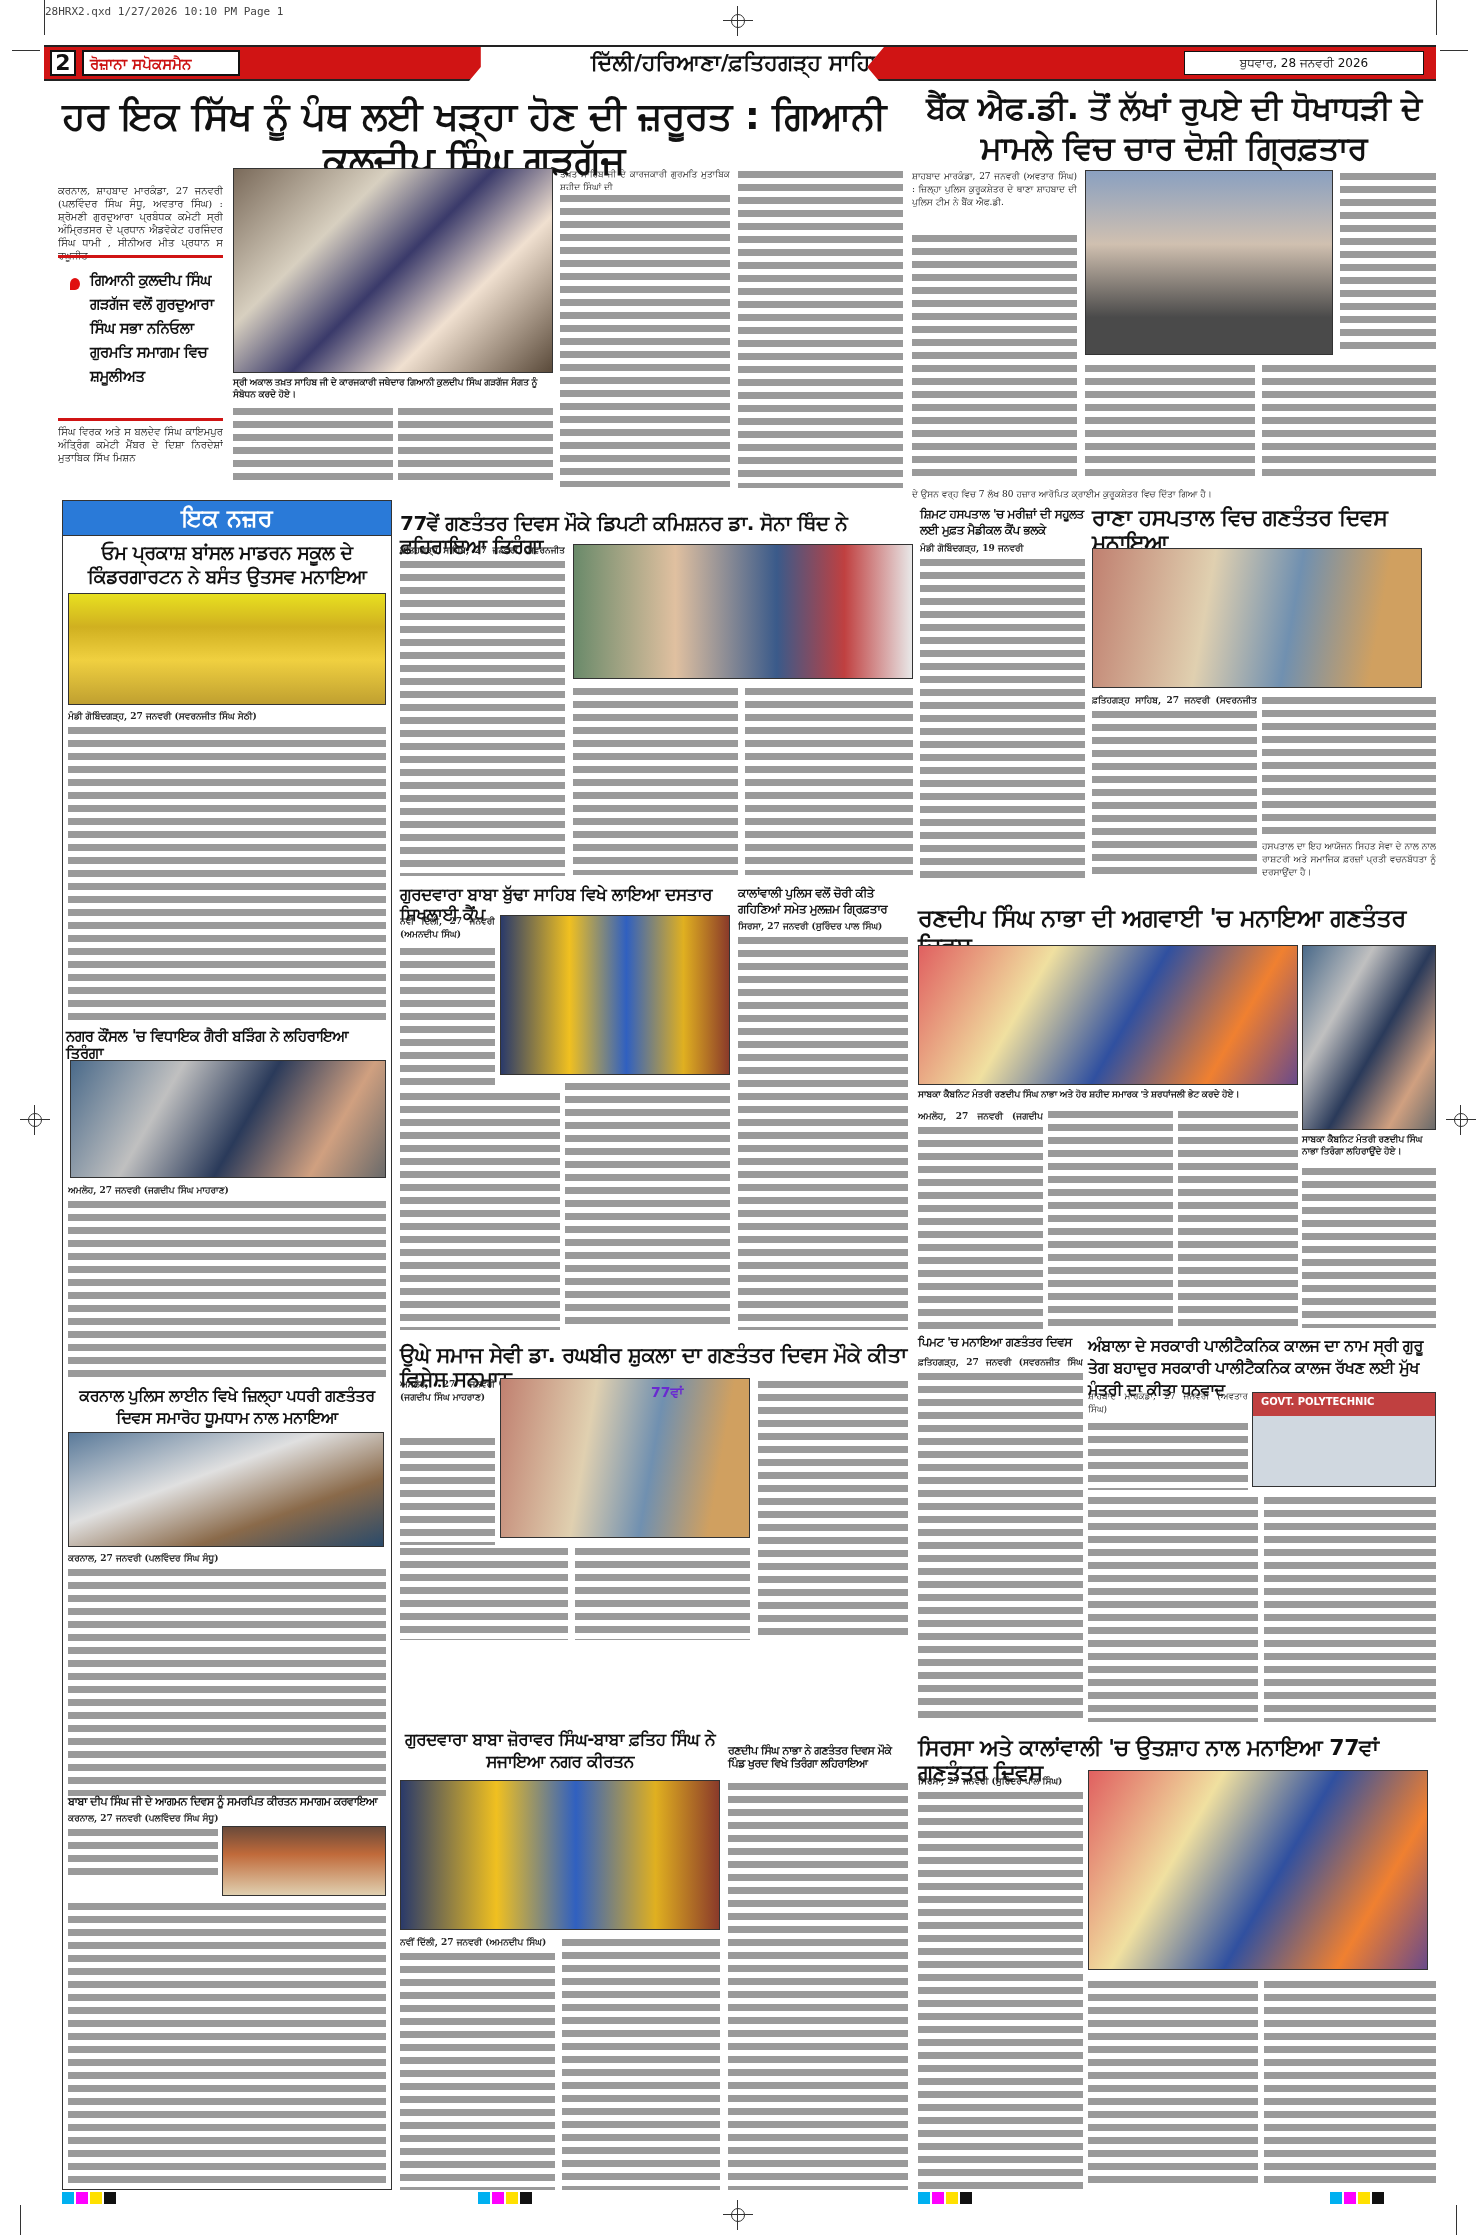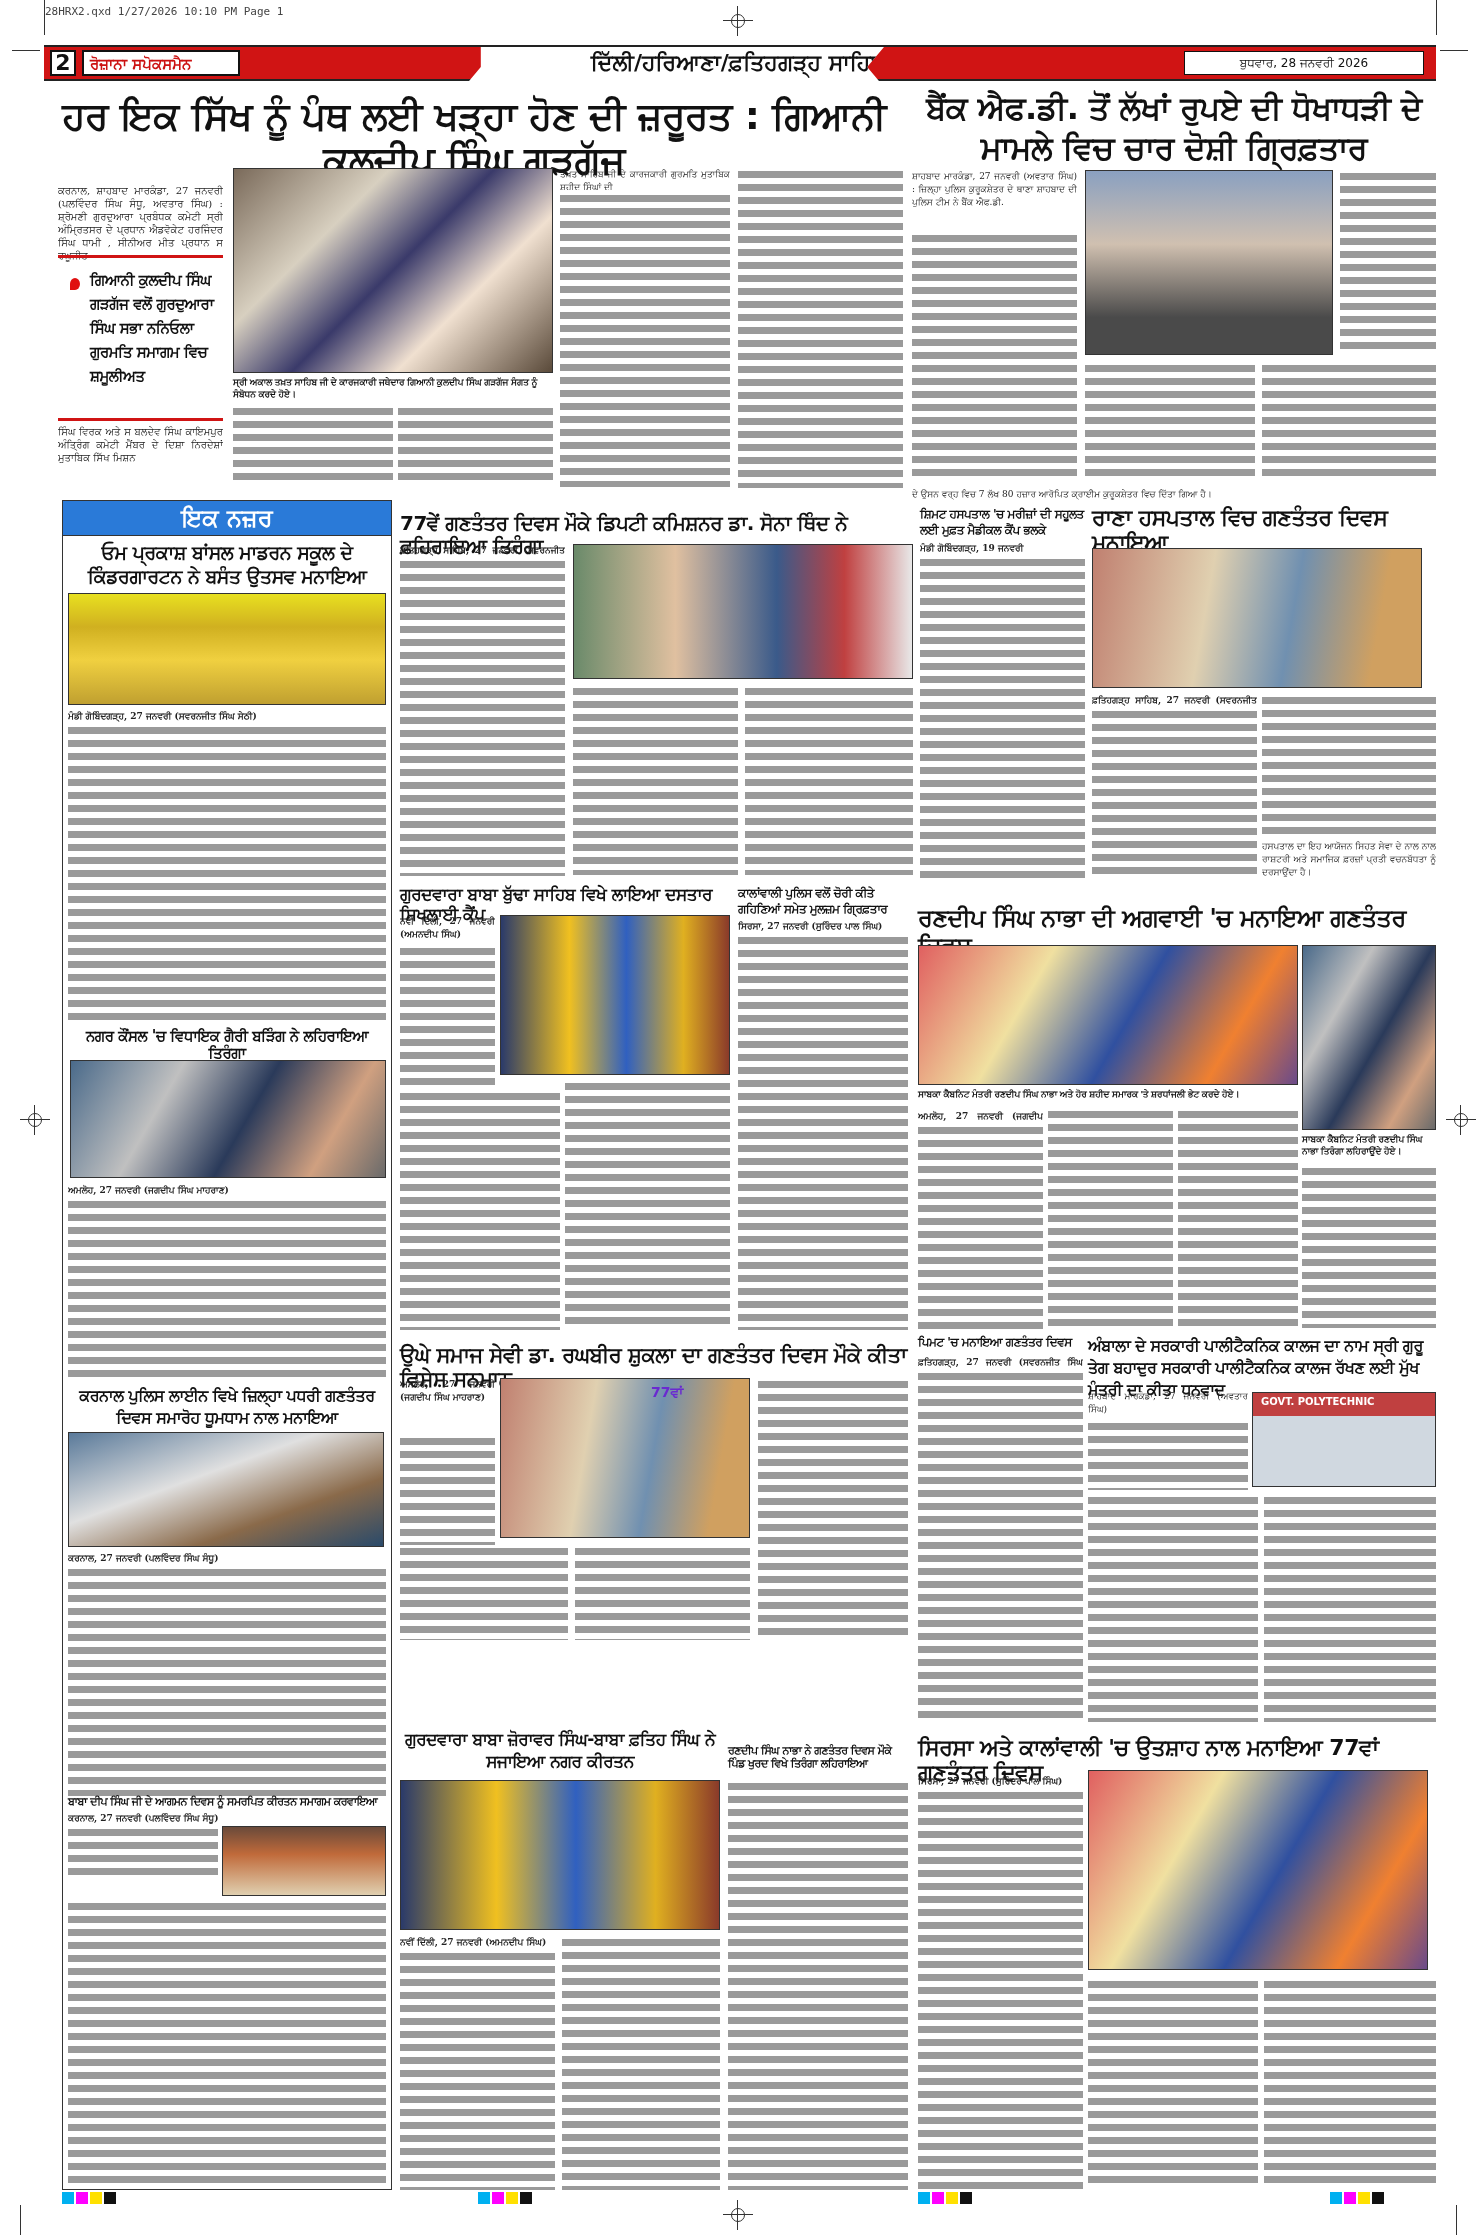--- a/index.html
+++ b/index.html
@@ -111,21 +111,21 @@
 
 <div class="abs box" style="left:62px;top:500px;width:330px;height:1690px">
   <div class="ikbar">ਇਕ ਨਜ਼ਰ</div>
 </div>
 <div class="abs hl" style="left:66px;top:540px;width:322px;font-size:19px;text-align:center;line-height:24px">ਓਮ ਪ੍ਰਕਾਸ਼ ਬਾਂਸਲ ਮਾਡਰਨ ਸਕੂਲ ਦੇ ਕਿੰਡਰਗਾਰਟਨ ਨੇ ਬਸੰਤ ਉਤਸਵ ਮਨਾਇਆ</div>
 <div class="abs photo ph2" style="left:68px;top:593px;width:318px;height:112px"></div>
 <div class="abs body" style="left:68px;top:710px;width:318px;height:14px;font-weight:bold">ਮੰਡੀ ਗੋਬਿੰਦਗੜ੍ਹ, 27 ਜਨਵਰੀ (ਸਵਰਨਜੀਤ ਸਿੰਘ ਸੇਠੀ)</div>
 <div class="abs body" style="left:68px;top:724px;width:318px;height:300px">
     <span class="fill"></span>
   </div>
-<div class="abs hl" style="left:66px;top:1028px;width:322px;font-size:15px;text-align:center">ਨਗਰ ਕੌਂਸਲ 'ਚ ਵਿਧਾਇਕ ਗੈਰੀ ਬੜਿੰਗ ਨੇ ਲਹਿਰਾਇਆ ਤਿਰੰਗਾ</div>
+<div class="abs hl" style="left:66px;top:1028px;width:322px;font-size:15px;text-align:left">ਨਗਰ ਕੌਂਸਲ 'ਚ ਵਿਧਾਇਕ ਗੈਰੀ ਬੜਿੰਗ ਨੇ ਲਹਿਰਾਇਆ ਤਿਰੰਗਾ</div>
 <div class="abs photo ph3" style="left:70px;top:1060px;width:316px;height:118px"></div>
 <div class="abs body" style="left:68px;top:1184px;width:318px;height:14px;font-weight:bold">ਅਮਲੋਹ, 27 ਜਨਵਰੀ (ਜਗਦੀਪ ਸਿੰਘ ਮਾਹਰਾਣ)</div>
 <div class="abs body" style="left:68px;top:1198px;width:318px;height:182px">
     <span class="fill"></span>
   </div>
 <div class="abs hl" style="left:66px;top:1385px;width:322px;font-size:16px;text-align:center;line-height:22px">ਕਰਨਾਲ ਪੁਲਿਸ ਲਾਈਨ ਵਿਖੇ ਜ਼ਿਲ੍ਹਾ ਪਧਰੀ ਗਣਤੰਤਰ ਦਿਵਸ ਸਮਾਰੋਹ ਧੂਮਧਾਮ ਨਾਲ ਮਨਾਇਆ</div>
 <div class="abs photo ph5" style="left:68px;top:1432px;width:316px;height:115px"></div>
 <div class="abs body" style="left:68px;top:1552px;width:318px;height:14px;font-weight:bold">ਕਰਨਾਲ, 27 ਜਨਵਰੀ (ਪਲਵਿੰਦਰ ਸਿੰਘ ਸੰਧੂ)</div>
 <div class="abs body" style="left:68px;top:1566px;width:318px;height:230px">
     <span class="fill"></span>

